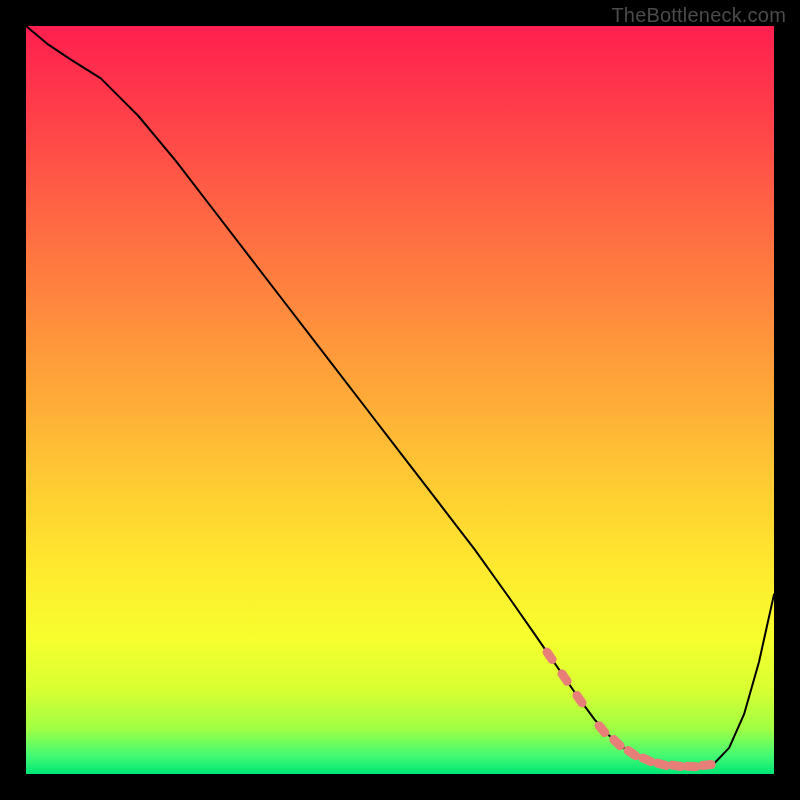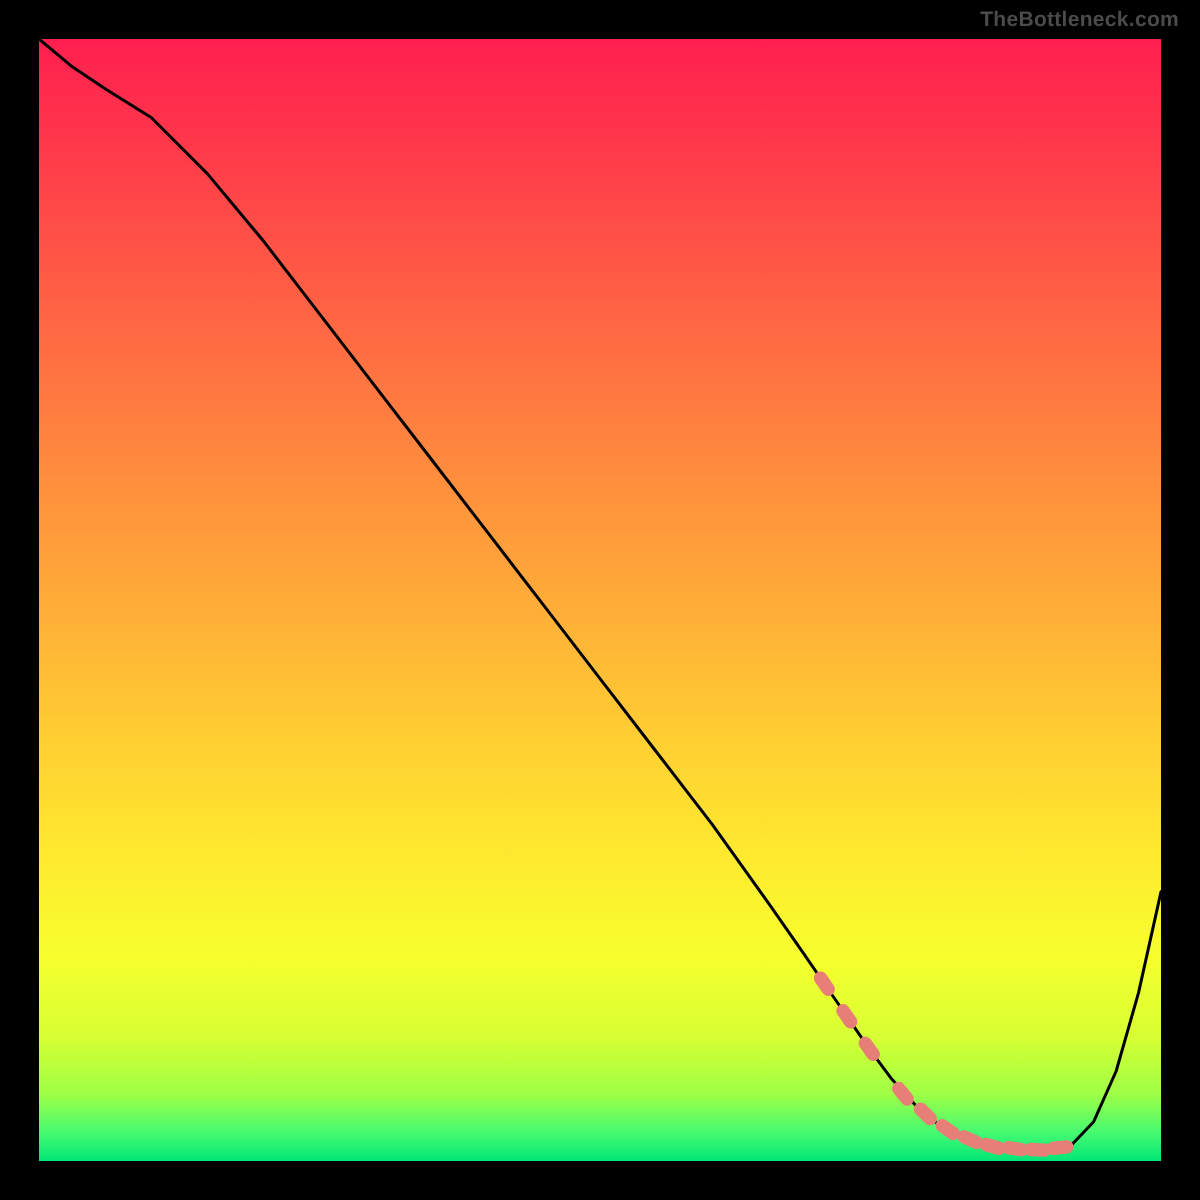--- a/index.html
+++ b/index.html
@@ -15,22 +15,22 @@
     position: relative;
     width: 800px;
     height: 800px;
     background: #000;
   }
   .watermark {
     position: absolute;
     top: 4px;
     right: 14px;
     color: #4b4b4b;
-    font-size: 14px;
-    font-weight: 700;
+    font-size: 20px;
+    font-weight: 400;
     letter-spacing: 0.2px;
     z-index: 40;
   }
   .plot {
     position: absolute;
     left: 26px;
     top: 26px;
     width: 748px;
     height: 748px;
   }

